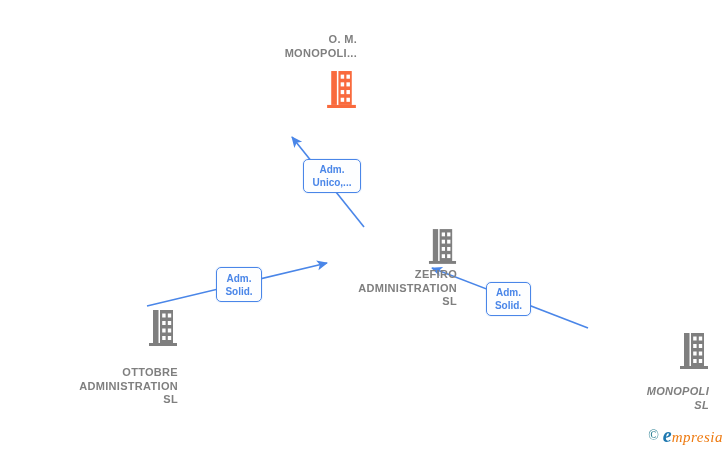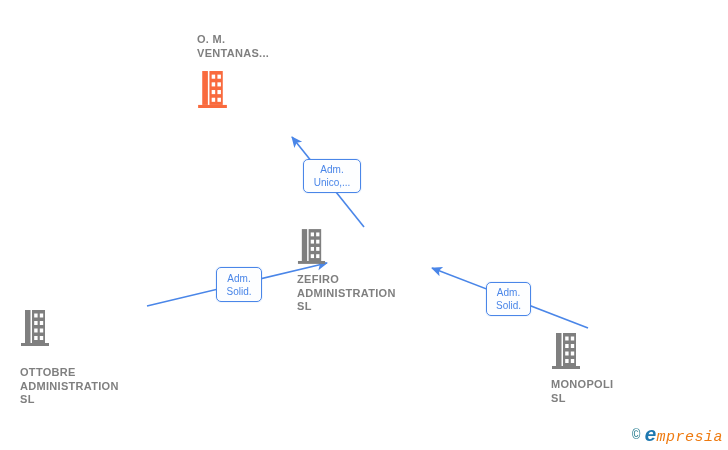--- a/index.html
+++ b/index.html
@@ -2,40 +2,41 @@
 <html><head>
 <meta charset="utf-8">
 <style>
   html,body { margin:0; padding:0; background:#ffffff; }
   #canvas {
     position:relative; width:728px; height:450px; background:#ffffff;
     font-family:"Liberation Sans", sans-serif; overflow:hidden;
   }
   #edges { position:absolute; left:0; top:0; width:728px; height:450px; }
 
-  .node { position:absolute; text-align:left; cursor:pointer; }
+  .node { position:absolute; text-align:right; cursor:pointer; }
   .node-label {
     font-size:11px; font-weight:bold; color:#7f7f7f; line-height:13.5px;
     letter-spacing:.3px;
   }
   .node-label span { display:block; }
   .icon-wrap { display:block; }
 
   .edge-label {
     position:absolute; box-sizing:border-box;
     border:1.5px solid #4a86e8; border-radius:5px; background:#fdfeff;
     color:#4a86e8; font-size:10px; line-height:13px; text-align:center;
     display:flex; flex-direction:column; justify-content:center;
     box-shadow:0 0 0 1px rgba(74,134,232,0.08);
+    font-weight:bold;
   }
   .edge-label span { display:block; }
 
   #watermark {
     position:absolute; right:5px; bottom:3px; white-space:nowrap;
-    font-family:Liberation Mono, monospace;
+    font-family:Liberation Serif, serif;
     margin-top:36px;
   }
   #watermark .copy { color:#2d8094; font-size:14px; vertical-align:2px; }
   #watermark .brand-e { color:#1e78b0; font-style:italic; font-weight:bold; font-size:20px; margin-left:4px; }
   #watermark .brand-rest { color:#ee7a10; font-style:italic; font-size:15px; letter-spacing:.5px; }
 </style>
 </head>
 <body>
 
 <div id="canvas">
@@ -47,21 +48,21 @@
       </marker>
     </defs>
     <line x1="364" y1="227" x2="292" y2="137" stroke="#4a86e8" stroke-width="1.6" marker-end="url(#arrow)"></line>
     <line x1="147" y1="306" x2="327" y2="263" stroke="#4a86e8" stroke-width="1.6" marker-end="url(#arrow)"></line>
     <line x1="588" y1="328" x2="432" y2="268" stroke="#4a86e8" stroke-width="1.6" marker-end="url(#arrow)"></line>
   </svg>
 
   <div class="node" style="left:197px; top:33px; width:160px;">
     <div class="node-label">
       <span>O. M.</span>
-      <span>VENTANAS...</span>
+      <span>MONOPOLI...</span>
     </div>
     <span class="icon-wrap" style="margin-top:10px;">
       <svg width="31" height="38" viewBox="0 0 30 37">
         <g fill="#f96a3d">
           <rect x="1" y="34" width="28" height="3"></rect>
           <rect x="5" y="1" width="5.5" height="33"></rect>
           <rect x="12" y="1" width="13" height="33"></rect>
         </g>
         <g fill="#ffffff">
           <rect x="14.2" y="4.5" width="3.4" height="4"></rect>
@@ -90,21 +91,21 @@
             <rect x="19.8" y="4.5" width="3.4" height="4"></rect>
           <rect x="14.2" y="12" width="3.4" height="4"></rect>
             <rect x="19.8" y="12" width="3.4" height="4"></rect>
           <rect x="14.2" y="19.5" width="3.4" height="4"></rect>
             <rect x="19.8" y="19.5" width="3.4" height="4"></rect>
           <rect x="14.2" y="27" width="3.4" height="4"></rect>
             <rect x="19.8" y="27" width="3.4" height="4"></rect>
         </g>
       </svg>
     </span>
-    <div class="node-label" style="margin-top:5px;">
+    <div class="node-label" style="">
       <span>ZEFIRO</span>
       <span>ADMINISTRATION</span>
       <span>SL</span>
     </div>
   </div>
 
   <div class="node" style="left:20px; top:309px; width:158px;">
     <span class="icon-wrap">
       <svg width="30" height="37" viewBox="0 0 30 37">
         <g fill="#7f7f7f">
@@ -144,21 +145,21 @@
             <rect x="19.8" y="4.5" width="3.4" height="4"></rect>
           <rect x="14.2" y="12" width="3.4" height="4"></rect>
             <rect x="19.8" y="12" width="3.4" height="4"></rect>
           <rect x="14.2" y="19.5" width="3.4" height="4"></rect>
             <rect x="19.8" y="19.5" width="3.4" height="4"></rect>
           <rect x="14.2" y="27" width="3.4" height="4"></rect>
             <rect x="19.8" y="27" width="3.4" height="4"></rect>
         </g>
       </svg>
     </span>
-    <div class="node-label" style="margin-top:5px;">
+    <div class="node-label" style="margin-top:12px;font-style:italic;">
       <span>MONOPOLI</span>
       <span>SL</span>
     </div>
   </div>
 
   <div class="edge-label" style="left:303px; top:159px; width:58px; height:34px;">
     <span>Adm.</span>
     <span>Unico,...</span>
   </div>
   <div class="edge-label" style="left:216px; top:267px; width:46px; height:35px;">

